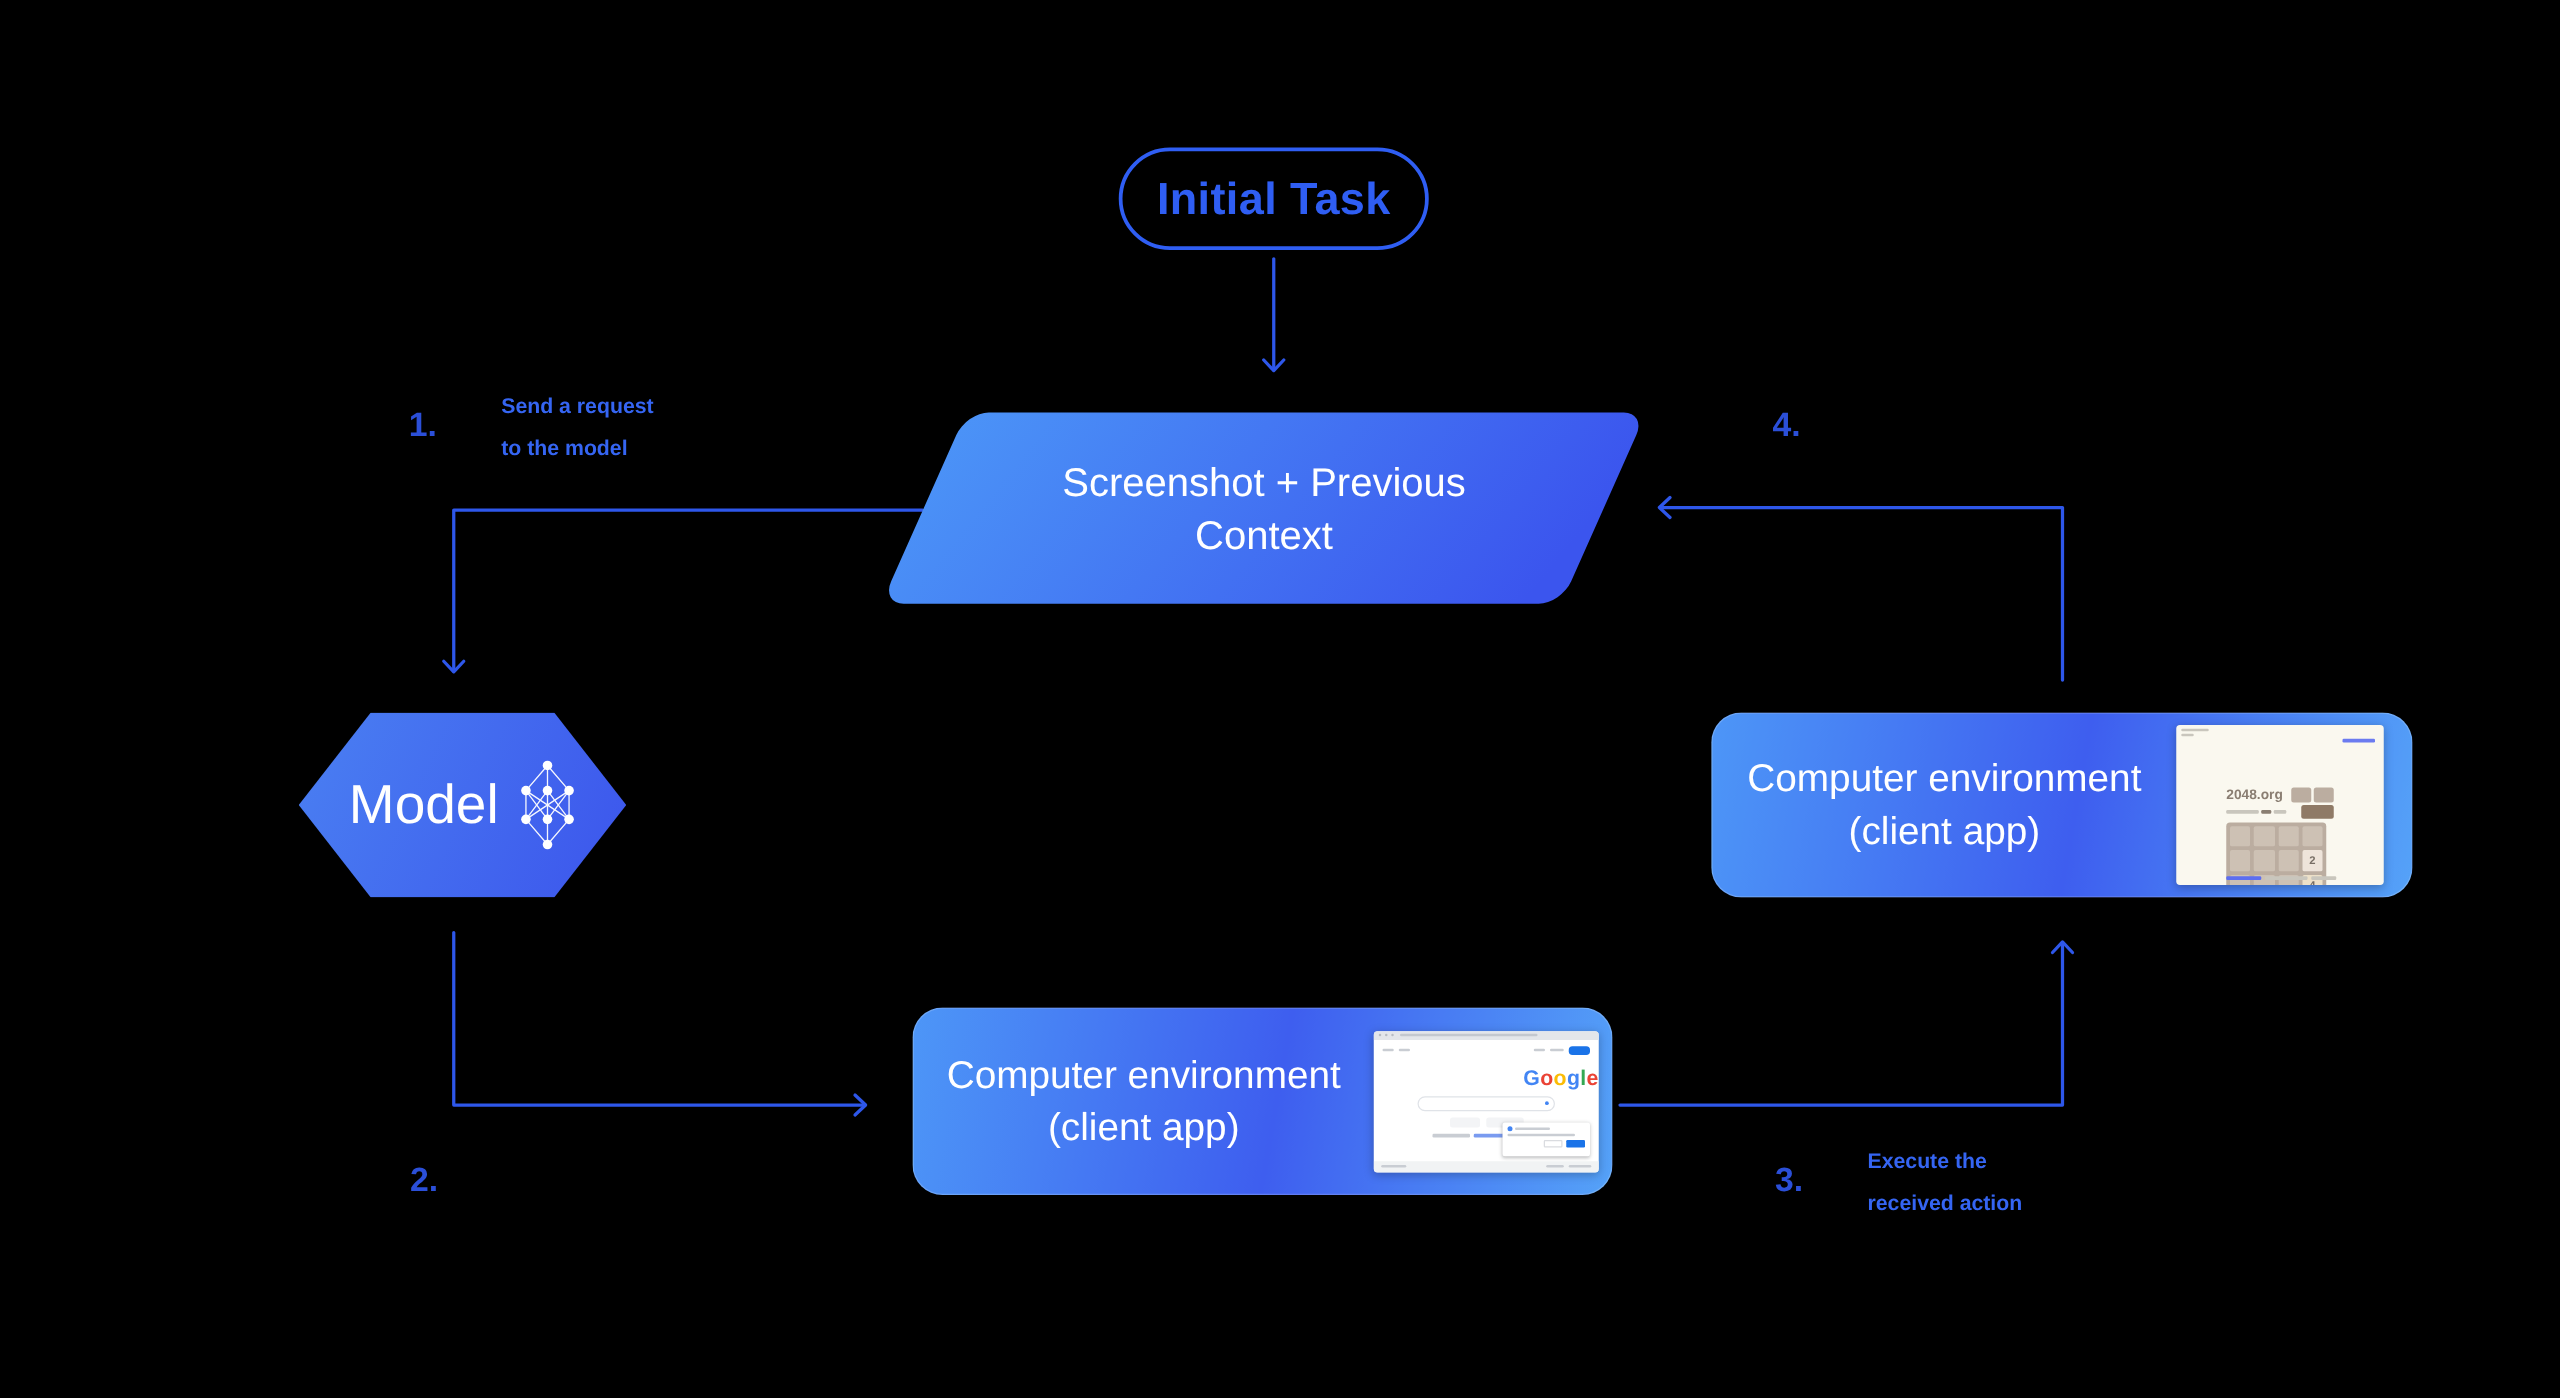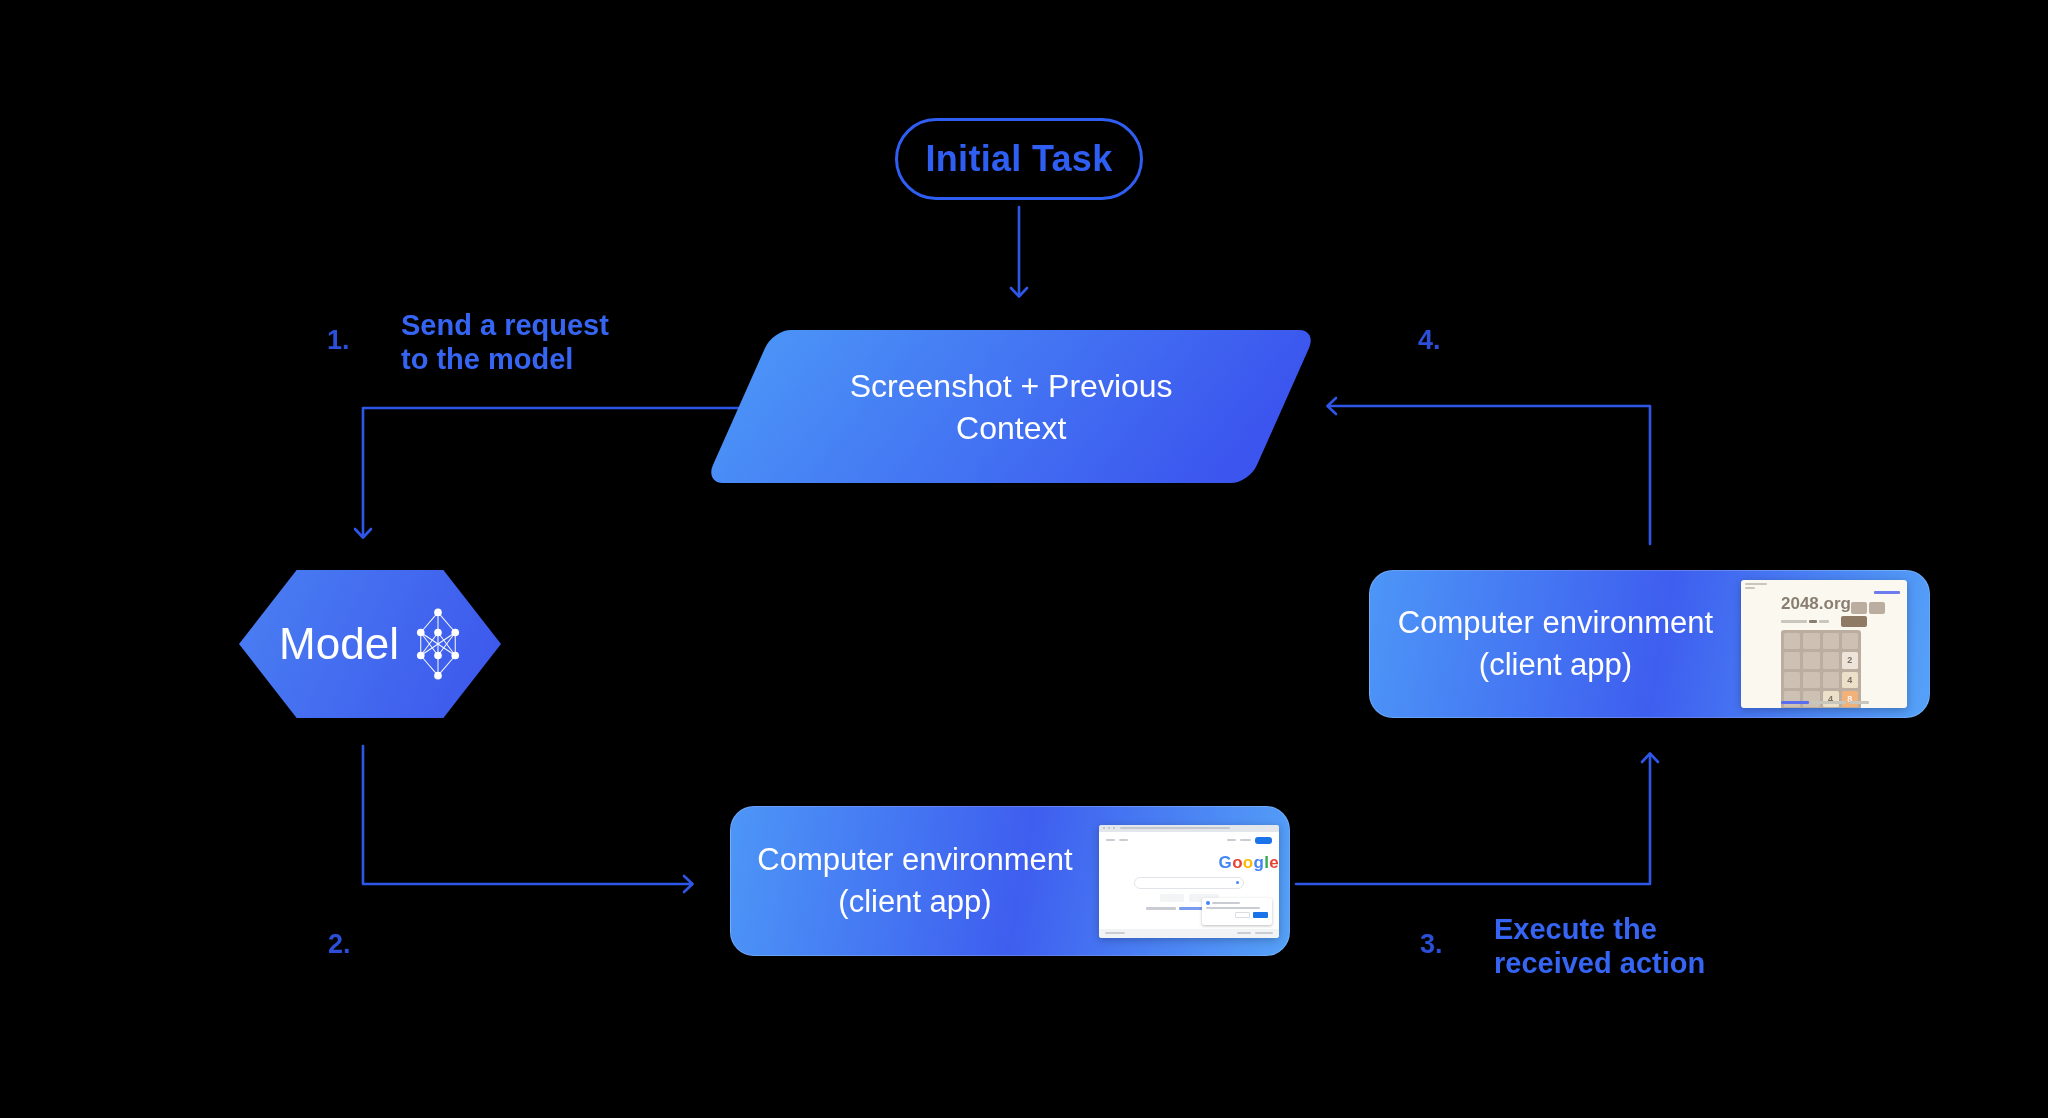--- a/index.html
+++ b/index.html
@@ -45,21 +45,21 @@
     border:1px solid rgba(255,255,255,.18);
     display:flex;align-items:center;color:#fff;
   }
   .envbox.bottom{left:730px;top:806px;width:560px;height:150px;}
   .envbox.right{left:1369px;top:570px;width:561px;height:148px;}
   .env-label{flex:1;text-align:center;font-size:31px;line-height:42px;}
 
   
   .step{position:absolute;display:flex;}
   .step-num{width:74px;color:#2b4fd8;font-size:27px;font-weight:bold;margin-top:17px;}
-  .step-lines{color:#3565f2;font-size:29px;line-height:34px;font-weight:bold;}
+  .step-lines{color:#3565f2;font-size:17px;line-height:34px;font-weight:bold;}
   .step.s1{left:327px;top:308px;}
   .step.s2{left:328px;top:912px;}
   .step.s3{left:1420px;top:912px;}
   .step.s4{left:1418px;top:308px;}
 
   
   .shot{box-shadow:0 2px 8px rgba(0,0,0,.25);}
   .shot-google{
     position:relative;width:180px;height:113px;margin-right:10px;flex:none;
     background:#fff;border-radius:3px;overflow:hidden;
@@ -92,21 +92,21 @@
   .shot-game{
     position:relative;width:166px;height:128px;margin-right:22px;flex:none;
     background:#faf8ef;border-radius:3px;overflow:hidden;
   }
   .t-blur{filter:blur(.35px);position:absolute;inset:0;}
   .t-chrome{position:absolute;top:3px;left:4px;display:flex;flex-direction:column;gap:2px;}
   .tbar{background:#c9c6bd;border-radius:1px;}
   .t-linktop{position:absolute;top:11px;right:7px;width:26px;height:3px;background:#6b7bf0;border-radius:1px;}
   .t-col{width:86px;margin:14px auto 0;}
   .t-head{display:flex;justify-content:space-between;align-items:flex-end;}
-  .t-title{font-size:17px;font-weight:bold;color:#8a7e72;}
+  .t-title{font-size:11px;font-weight:bold;color:#8a7e72;margin-top:36px;}
   .t-scores{display:flex;gap:2px;}
   .t-score{width:16px;height:12px;background:#bbada0;border-radius:2px;}
   .t-sub{display:flex;justify-content:space-between;align-items:center;margin-top:2px;}
   .t-subtext{display:flex;gap:2px;align-items:center;}
   .t-newgame{width:26px;height:11px;background:#8f7a66;border-radius:2px;}
   .t-grid{
     width:80px;height:80px;background:#bbada0;border-radius:3px;margin-top:3px;
     display:grid;grid-template-columns:repeat(4,1fr);grid-template-rows:repeat(4,1fr);
     gap:3px;padding:3px;box-sizing:border-box;
   }

